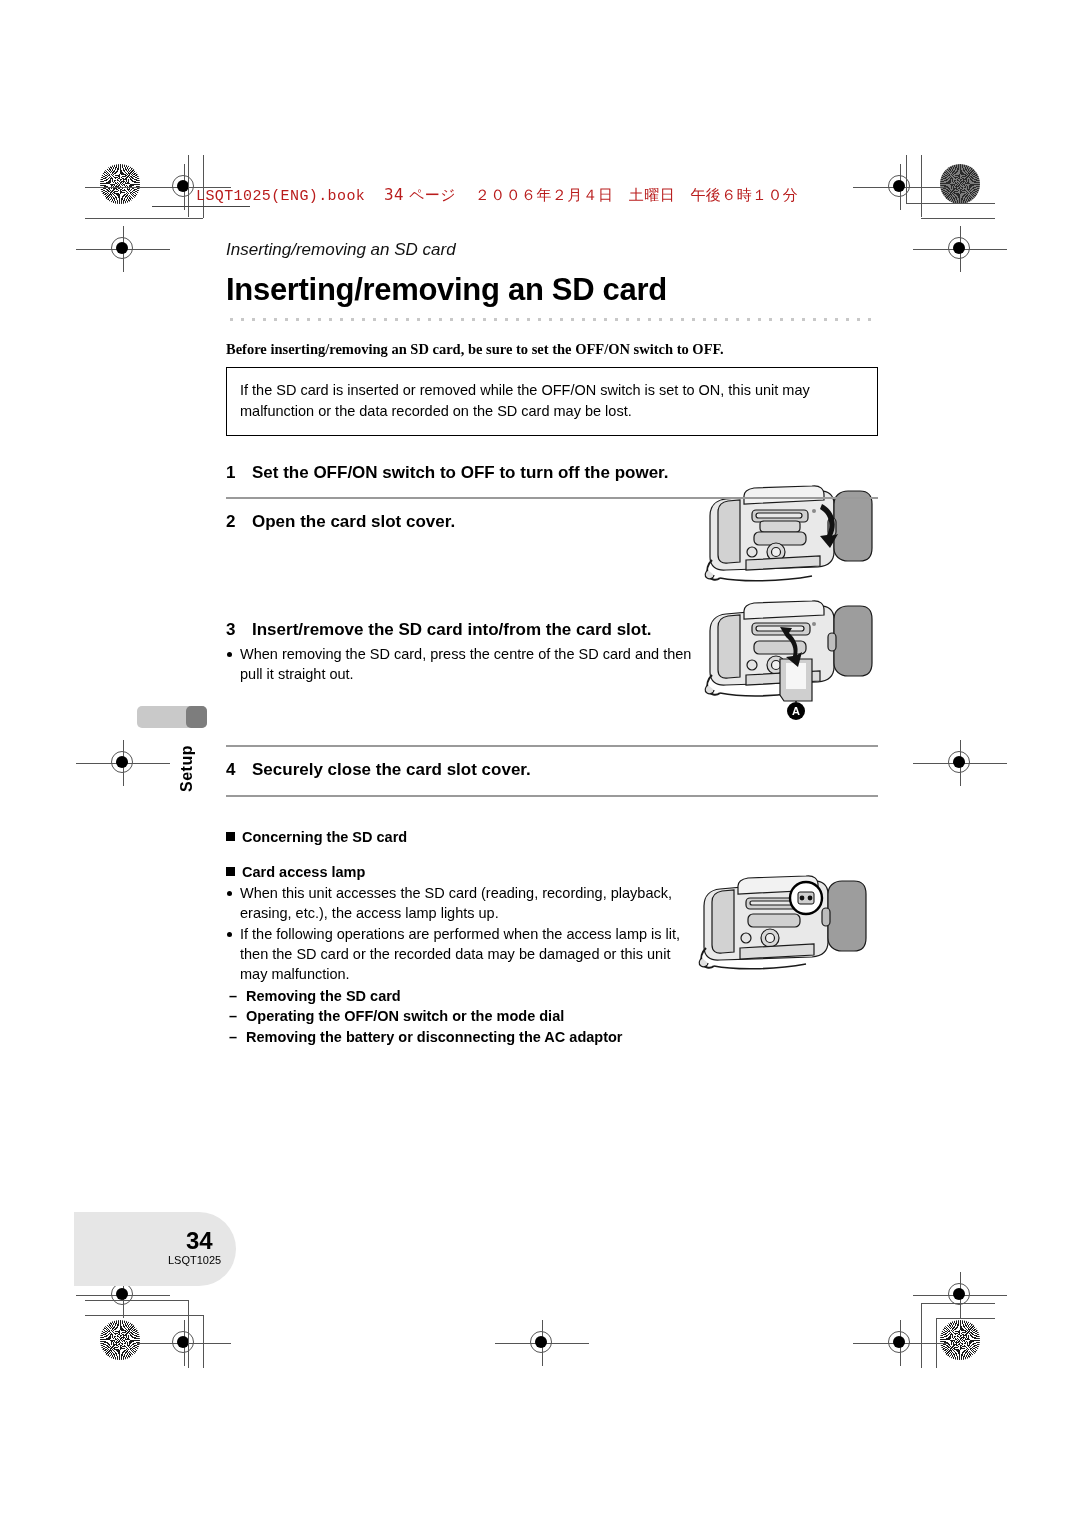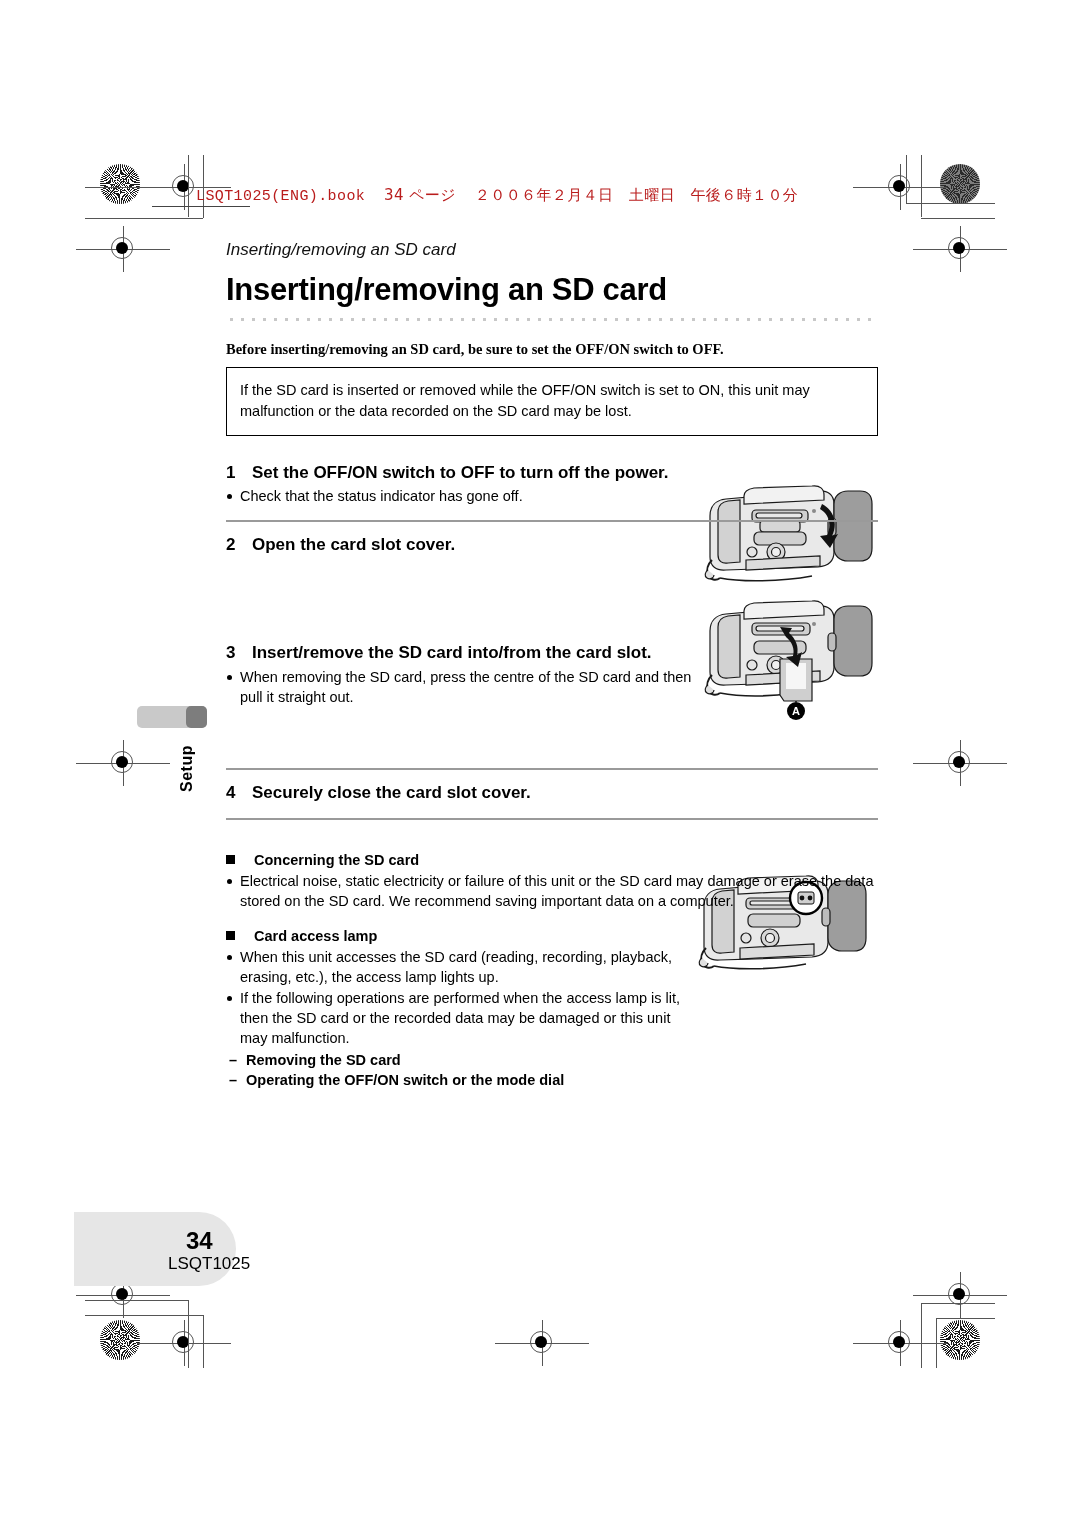--- a/index.html
+++ b/index.html
@@ -198,21 +198,20 @@
     font-family: "Liberation Sans", sans-serif;
   }
 
   
   .sub-head {
     font-size: 14.5px;
     font-weight: bold;
     margin: 0 0 3px 0;
     display: flex;
     align-items: center;
-    gap: 12px;
   }
   .sq {
     display: inline-block;
     width: 9px; height: 9px;
     background: #000;
     margin-right: 7px;
   }
   .section-gap { height: 20px; }
 
   .dash-list { margin: 2px 0 0 0; padding: 0; list-style: none; }
@@ -280,21 +279,21 @@
     position: absolute;
     left: 186px;
     top: 1227px;
     font-size: 24px;
     font-weight: bold;
   }
   .doc-code {
     position: absolute;
     left: 168px;
     top: 1254px;
-    font-size: 17px;
+    font-size: 11px;
   }
 </style>
 </head>
 <body>
 
 <div class="rosette" style="left:100px; top:164px;"></div>
 <div class="reg-cross long-h" style="left:161px; top:164px;">
     <span class="hbar"></span>
     <span class="vbar"></span>
     <span class="ring"></span>
@@ -490,23 +489,20 @@
 
   <div class="note-box">
     <span>If the SD card is inserted or removed while the OFF/ON switch is set to ON, this unit may malfunction or the data recorded on the SD card may be lost.</span>
   </div>
 
   <div class="step">
     <div class="step-head">
       <span class="step-num">1</span>
       <span class="step-title">Set the OFF/ON switch to OFF to turn off the power.</span>
     </div>
-    <ul class="bullets">
-      <li>Check that the status indicator has gone off.</li>
-    </ul>
   </div>
 
   <div class="step-rule"></div>
 
   <div class="step" style="min-height:108px;">
     <div class="step-head">
       <span class="step-num">2</span>
       <span class="step-title">Open the card slot cover.</span>
     </div>
   </div>
@@ -532,39 +528,37 @@
 
   <div class="step-rule"></div>
 
   <div class="section-gap"></div>
 
   <div>
     <div class="sub-head">
       <span class="sq"></span>
       <span>Concerning the SD card</span>
     </div>
-    <ul class="bullets">
-      <li>Electrical noise, static electricity or failure of this unit or the SD card may damage or erase the data stored on the SD card. We recommend saving important data on a computer.</li>
-    </ul>
   </div>
 
   <div style="height:16px;"></div>
 
   <div>
     <div class="sub-head">
       <span class="sq"></span>
       <span>Card access lamp</span>
     </div>
     <ul class="bullets narrow">
       <li>When this unit accesses the SD card (reading, recording, playback, erasing, etc.), the access lamp lights up.</li>
       <li>If the following operations are performed when the access lamp is lit, then the SD card or the recorded data may be damaged or this unit may malfunction.</li>
     </ul>
     <ul class="dash-list">
       <li>Removing the SD card</li>
       <li>Operating the OFF/ON switch or the mode dial</li>
+      <li>Removing the battery or disconnecting the AC adaptor</li>
     </ul>
   </div>
 
 </div>
 
 <div class="footer-shape"></div>
 <div class="page-num">34</div>
 <div class="doc-code">LSQT1025</div>
 
 </body></html>

